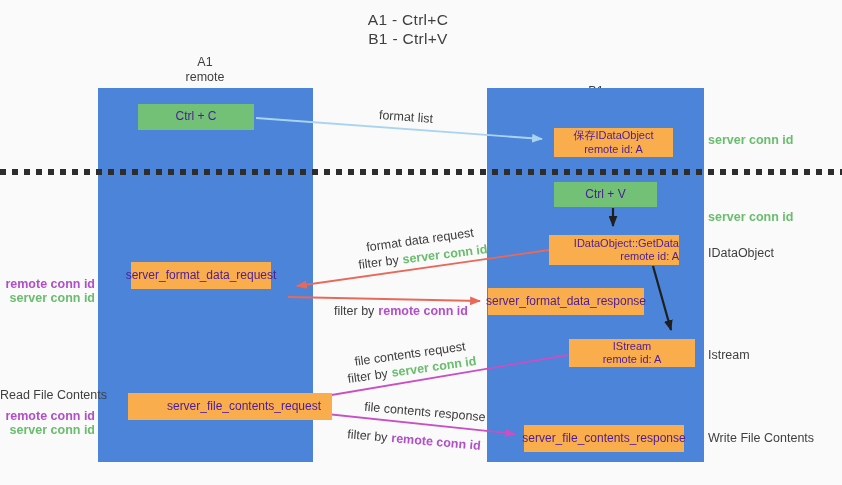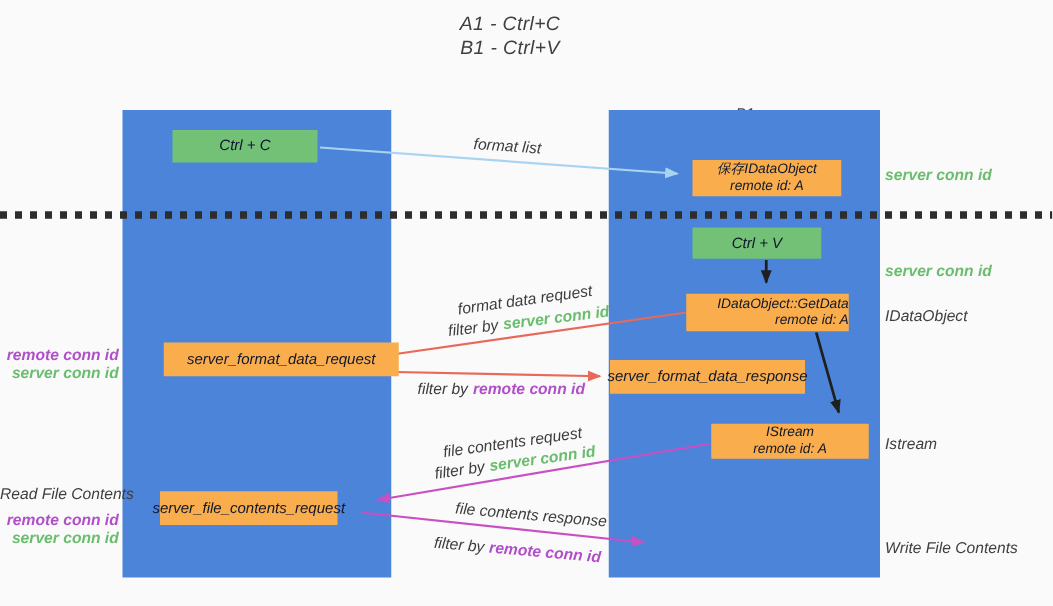--- a/index.html
+++ b/index.html
@@ -1,27 +1,27 @@
 <!DOCTYPE html>
 <html><head>
 <meta charset="utf-8">
 <style>
   html,body{margin:0;padding:0;background:#fafafa;}
   #canvas{
     position:relative;width:842px;height:485px;overflow:hidden;
-    background:#fafafa;font-family:"Liberation Sans",sans-serif;color:#3f3f3f;font-style:italic;
+    background:#fafafa;font-family:"Liberation Sans",sans-serif;color:#3f3f3f;
   }
   .abs{position:absolute;}
   .title{left:308px;top:10px;width:200px;text-align:center;font-size:15.5px;line-height:19px;letter-spacing:.3px;}
   .col-header{width:110px;text-align:center;font-size:12.5px;line-height:15px;top:55px;}
   .column{top:88px;height:374px;background:#4b84d8;}
   .dotline{left:0;top:169px;width:842px;height:6px;
     background:repeating-linear-gradient(90deg,#2d2d2d 0 6px,transparent 6px 12px);}
   .box{display:flex;flex-direction:column;align-items:center;justify-content:center;
-    color:#0f172a;text-align:center;font-size:12px;line-height:13.5px;}
+    color:#4c1d95;text-align:center;font-size:12px;line-height:13.5px;}
   .box.green{background:#72c177;}
   .box.orange{background:#f9ad4d;}
   .box .l2{font-size:11px;}
   .alabel{font-size:12.5px;color:#3d3d3d;white-space:nowrap;transform:translate(-50%,-50%) rotate(var(--r,0deg));}
   .alabel .pre{margin-right:4px;}
   .green-t{color:#6abd6e;font-weight:bold;}
   .purple-t{color:#b14fc8;font-weight:bold;}
   .side-left{left:0;width:95px;text-align:right;font-size:12.5px;line-height:14px;white-space:nowrap;}
   .side-right{left:708px;font-size:12.5px;line-height:14px;white-space:nowrap;text-align:left;}
   svg.arrows{left:0;top:0;pointer-events:none;}
@@ -29,20 +29,24 @@
 </head>
 <body>
 
 <div id="canvas">
 
   <div class="abs title">
     <div>A1 - Ctrl+C</div>
     <div>B1 - Ctrl+V</div>
   </div>
 
+  <div class="abs col-header" style="left:150px;">
+    <div>A1</div>
+    <div>remote</div>
+  </div>
   <div class="abs col-header" style="left:541px;margin-top:29px;">
     <div>B1</div>
     <div>connection</div>
   </div>
 
   <div class="abs column" style="left:98px;width:215px;"></div>
   <div class="abs column" style="left:487px;width:217px;"></div>
 
   <svg class="abs arrows" width="842" height="485" viewBox="0 0 842 485">
     <defs>
@@ -81,37 +85,40 @@
 
   <div class="abs box green" style="left:554px;top:182px;width:103px;height:25px;">
     <div>Ctrl + V</div>
   </div>
 
   <div class="abs box orange" style="left:549px;top:235px;width:130px;height:30px;align-items:flex-end;">
     <div class="l2">IDataObject::GetData</div>
     <div class="l2">remote id: A</div>
   </div>
 
-  <div class="abs box orange" style="left:131px;top:274px;width:188px;height:27px;">
+  <div class="abs box orange" style="left:131px;top:262px;width:140px;height:27px;">
     <div>server_format_data_request</div>
   </div>
 
   <div class="abs box orange" style="left:488px;top:288px;width:156px;height:27px;">
     <div>server_format_data_response</div>
   </div>
 
   <div class="abs box orange" style="left:569px;top:339px;width:126px;height:28px;">
     <div class="l2">IStream</div>
     <div class="l2">remote id: A</div>
   </div>
 
-  <div class="abs box orange" style="left:128px;top:393px;width:142px;height:27px;">
+  <div class="abs box orange" style="left:128px;top:393px;width:176px;height:27px;padding-left:28px;">
     <div>server_file_contents_request</div>
   </div>
 
+  <div class="abs box orange" style="left:524px;top:425px;width:160px;height:27px;">
+    <div>server_file_contents_response</div>
+  </div>
 
   <div class="abs alabel" style="left:406px;top:117px;--r:4deg;">format list</div>
 
   <div class="abs alabel" style="left:420px;top:240px;--r:-8deg;">format data request</div>
   <div class="abs alabel" style="left:423px;top:257px;--r:-7deg;">
     <span class="pre">filter by</span><span class="green-t">server conn id</span>
   </div>
 
   <div class="abs alabel" style="left:401px;top:311px;--r:0deg;">
     <span class="pre">filter by</span><span class="purple-t">remote conn id</span>

